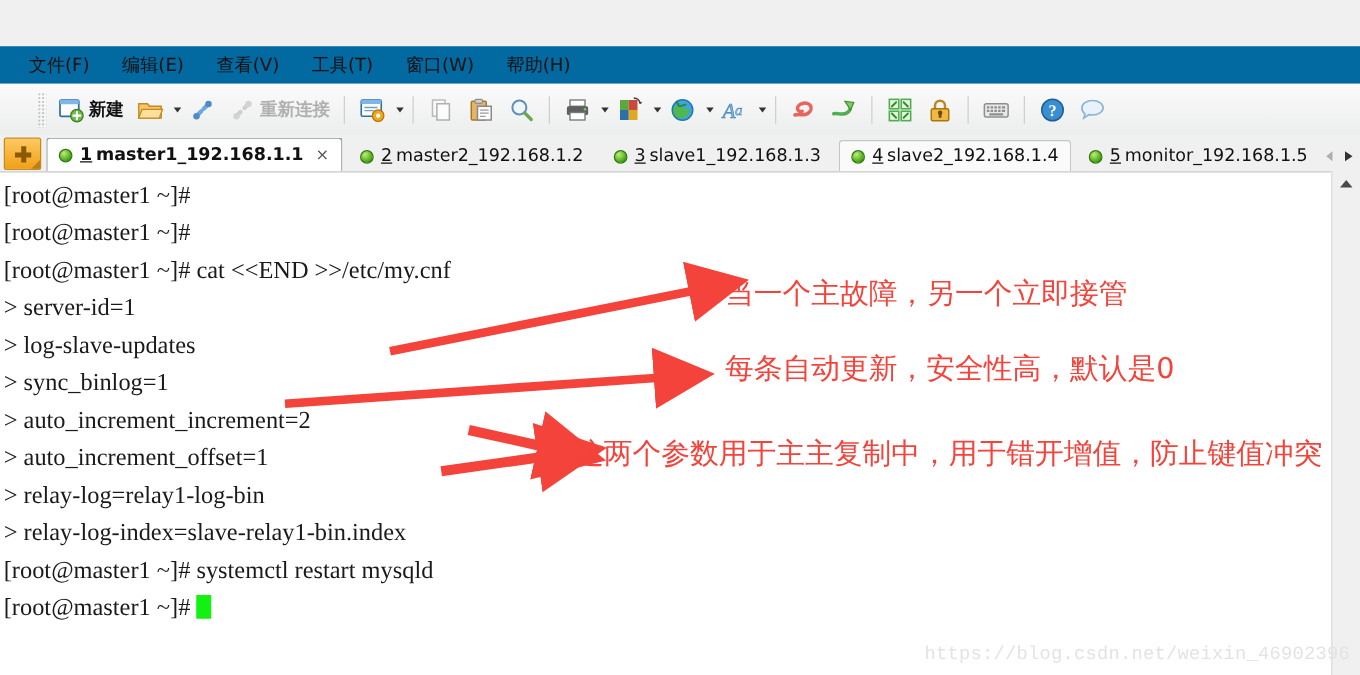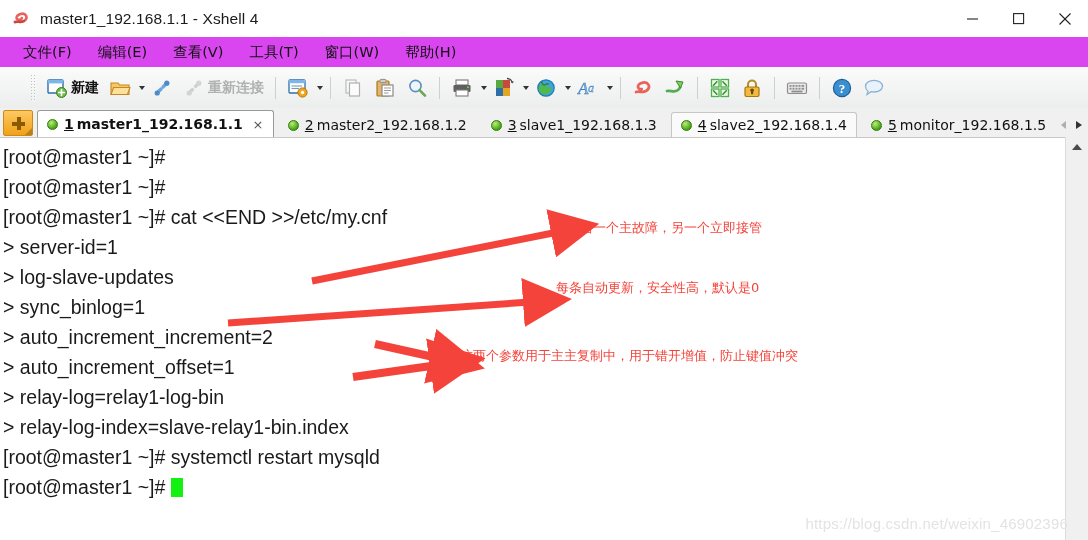--- a/index.html
+++ b/index.html
@@ -29,21 +29,21 @@
   .win-btns{position:absolute;right:0;top:0;height:37px;display:flex;}
   .win-btn{
     width:46px;height:37px;display:flex;align-items:center;justify-content:center;
     cursor:default;
   }
   .win-btn svg{display:block;}
 
   
   .menubar{
     position:absolute;left:0;top:37px;width:1088px;height:30px;
-    background:#d946ef;display:flex;align-items:center;
+    background:#0369a1;display:flex;align-items:center;
     border-bottom:1px solid #f0f0f0;
   }
   .menu-item{
     font-size:14.5px;color:#111;padding:3px 11px;margin-left:4px;
     white-space:nowrap;cursor:default;
     font-family:"DejaVu Sans","Liberation Sans",sans-serif;
   }
   .menu-item:first-child{margin-left:12px;}
 
   
@@ -163,21 +163,21 @@
     position:absolute;left:0;top:137px;width:1088px;height:403px;
     background:#ffffff;
   }
   .term{
     position:absolute;left:0;top:0;right:22px;bottom:0;
     background:#ffffff;overflow:hidden;
     border-top:1px solid #c8c8c8;
   }
   .term-inner{padding:4px 0 0 3px;}
   .tline{
-    font-family:Liberation Sans, sans-serif;
+    font-family:Liberation Serif, serif;
     font-size:19.5px;line-height:30px;color:#1a1a1a;
     white-space:pre;letter-spacing:0px;
   }
   .cursor{
     display:inline-block;width:12px;height:19px;background:#12f112;
     vertical-align:-3px;
   }
   .vscroll{
     position:absolute;right:0;top:0;width:22px;height:403px;
     background:#f0f0f0;border-left:1px solid #dcdcdc;
@@ -192,61 +192,34 @@
   }
   .vscroll .thumb{
     position:absolute;left:1px;top:19px;width:20px;height:0px;background:#cdcdcd;
   }
 
   
   .anno-layer{position:absolute;left:0;top:137px;width:1088px;height:403px;pointer-events:none;}
   .anno-text{
     position:absolute;color:#f4433a;white-space:nowrap;
     font-family:"DejaVu Sans","Liberation Sans",sans-serif;
-    font-size:13px;
+    font-size:23px;
   }
   .watermark{
-    position:absolute;right:20px;bottom:8px;
+    position:absolute;right:8px;bottom:8px;
     color:#e3e3e3;font-size:15px;white-space:nowrap;
-    font-family:Liberation Sans, sans-serif;
+    font-family:Liberation Mono, monospace;
     letter-spacing:.2px;
   }
 </style>
 </head>
 <body>
 
 <div id="app">
 
-  <div class="titlebar">
-    <div class="tb-icon">
-      <svg width="20" height="20" viewBox="0 0 20 20">
-        <path d="M4 13c3-1 6 1 9-1 2.2-1.4 3-3.6 2-5.4-.9-1.7-3.3-2.3-5.6-1.6C7 5.8 5.4 7.4 5.6 9c.2 1.3 1.6 2 3.2 1.7 1.2-.2 2-.9 2-1.7" fill="none" stroke="#e8635c" stroke-width="2.6" stroke-linecap="round"></path>
-        <path d="M4 13c3-1 6 1 9-1" fill="none" stroke="#c9483f" stroke-width="2.6" stroke-linecap="round"></path>
-      </svg>
-    </div>
-    <div class="tb-title">master1_192.168.1.1 - Xshell 4</div>
-    <div class="win-btns">
-      <div class="win-btn">
-        <svg width="12" height="12" viewBox="0 0 12 12">
-            <line x1="0" y1="6" x2="11" y2="6" stroke="#222" stroke-width="1.1"></line>
-          </svg>
-      </div>
-      <div class="win-btn">
-        <svg width="12" height="12" viewBox="0 0 12 12">
-            <rect x="0.6" y="0.6" width="10" height="10" fill="none" stroke="#222" stroke-width="1.1"></rect>
-          </svg>
-      </div>
-      <div class="win-btn close">
-        <svg width="12" height="12" viewBox="0 0 12 12">
-            <line x1="0.5" y1="0.5" x2="11.5" y2="11.5" stroke="#222" stroke-width="1.1"></line>
-            <line x1="11.5" y1="0.5" x2="0.5" y2="11.5" stroke="#222" stroke-width="1.1"></line>
-          </svg>
-      </div>
-    </div>
-  </div>
 
   <div class="menubar">
     <div class="menu-item">文件(F)</div>
     <div class="menu-item">编辑(E)</div>
     <div class="menu-item">查看(V)</div>
     <div class="menu-item">工具(T)</div>
     <div class="menu-item">窗口(W)</div>
     <div class="menu-item">帮助(H)</div>
   </div>
 
@@ -520,18 +493,18 @@
 
       <line x1="312" y1="144" x2="558" y2="95" stroke="#f4433a" stroke-width="7" marker-end="url(#ah)"></line>
 
       <line x1="228" y1="186" x2="530" y2="165" stroke="#f4433a" stroke-width="7" marker-end="url(#ah)"></line>
 
       <line x1="375" y1="207" x2="438" y2="221" stroke="#f4433a" stroke-width="8" marker-end="url(#ah)"></line>
 
       <line x1="353" y1="240" x2="438" y2="228" stroke="#f4433a" stroke-width="8" marker-end="url(#ah)"></line>
     </svg>
     <div class="anno-text" style="left:580px;top:82px;">当一个主故障，另一个立即接管</div>
-    <div class="anno-text" style="left:556px;top:142px;">每条自动更新，安全性高，默认是0</div>
+    <div class="anno-text" style="left:580px;top:142px;">每条自动更新，安全性高，默认是0</div>
     <div class="anno-text" style="left:460px;top:210px;">这两个参数用于主主复制中，用于错开增值，防止键值冲突</div>
   </div>
 
   <div class="watermark">https://blog.csdn.net/weixin_46902396</div>
 </div>
 
 </body></html>

